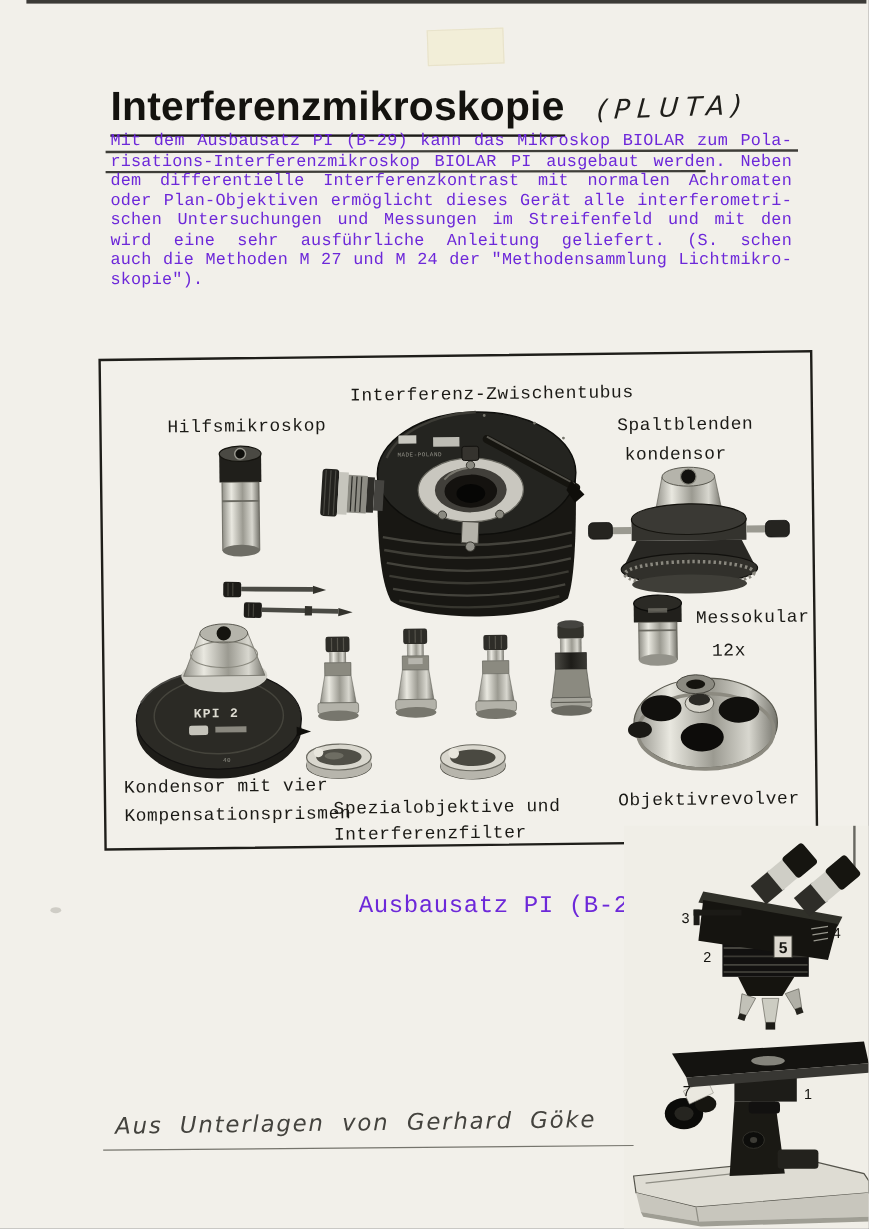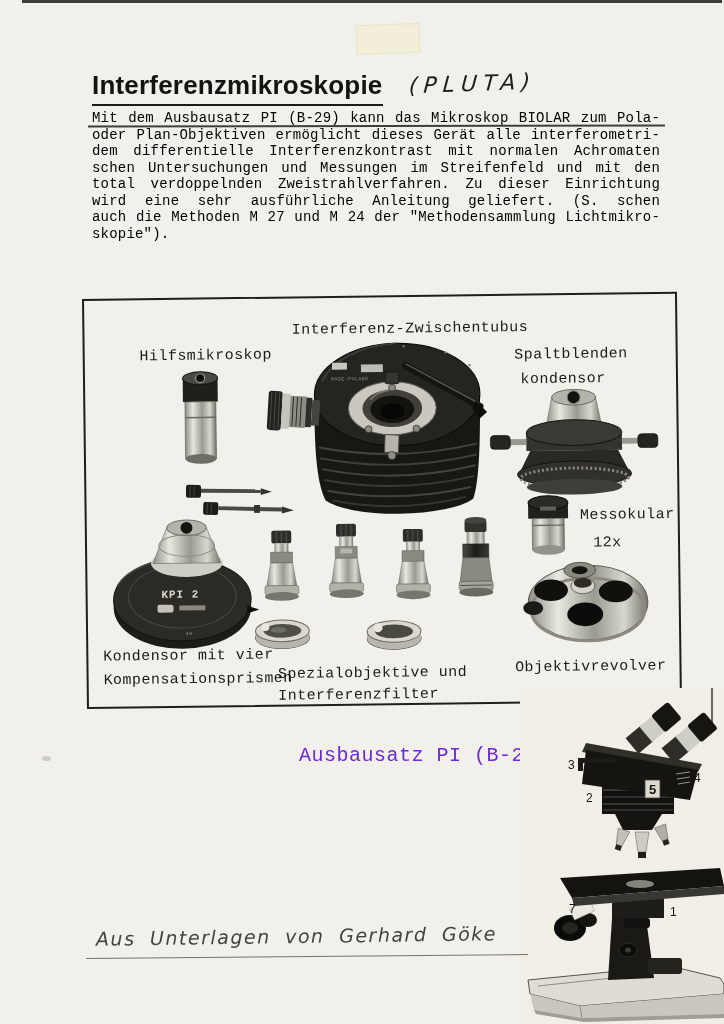--- a/index.html
+++ b/index.html
@@ -4,25 +4,25 @@
 <style>
   html,body{margin:0;padding:0;background:#888;}
   .page{position:relative;width:724px;height:1024px;background:#f2f0ea;overflow:hidden;
         font-family:"Liberation Mono",monospace;color:#1d1c1a;}
   .scan-top-line{position:absolute;left:22px;top:0;width:700px;height:2.5px;background:#1c1b18;opacity:.85;}
   .sticker{position:absolute;left:356px;top:24px;width:62px;height:28px;background:#f3eed6;
            border:1px solid #e7e1c6;opacity:.85;transform:rotate(-2deg);}
   .smudge{position:absolute;left:42px;top:756px;width:9px;height:5px;border-radius:50%;
           background:#b3b1a8;opacity:.55;}
   .title-row{position:absolute;left:92px;top:70px;display:flex;align-items:baseline;}
-  .title-row h1{margin:0;font-family:"Liberation Sans",sans-serif;font-weight:bold;font-size:26px;
+  .title-row h1{margin:0;font-family:"Liberation Sans",sans-serif;font-weight:bold;font-size:34px;
                 letter-spacing:.2px;color:#14130f;border-bottom:2.5px solid #1c1b18;padding-bottom:3px;}
   .title-annot{margin-left:26px;font-family:"DejaVu Sans",sans-serif;font-style:italic;font-size:22px;
                letter-spacing:6px;color:#201f1b;transform:rotate(-2deg) skewX(-6deg);position:relative;top:-3px;}
-  .intro{position:absolute;left:92px;top:110px;width:568px;font-size:14px;letter-spacing:.2px;color:#000000;}
+  .intro{position:absolute;left:92px;top:110px;width:568px;font-size:14px;letter-spacing:.2px;color:#6d28d9;}
   .intro .line{position:relative;height:16.5px;line-height:16.5px;text-align:justify;text-align-last:justify;
                white-space:nowrap;}
   .intro .line.last{text-align-last:left;}
   .intro .u-full::after{content:'';position:absolute;left:-4px;right:-5px;bottom:-0.5px;height:1.6px;
                         background:#3f3e39;transform:rotate(-0.12deg);}
   .intro .u-part::after{content:'';position:absolute;left:-4px;width:88%;bottom:-0.5px;height:1.6px;
                         background:#3f3e39;transform:rotate(-0.1deg);}
   .figure-frame{position:absolute;left:82px;top:299px;width:591px;height:406px;
                 border:2px solid #1f1e1a;transform:rotate(-0.7deg);transform-origin:0 0;}
   .figure-frame svg{display:block;width:100%;height:100%;}
@@ -46,24 +46,24 @@
   <div class="sticker"></div>
   <div class="smudge"></div>
 
   <div class="title-row">
     <h1>Interferenzmikroskopie</h1>
     <span class="title-annot">(PLUTA)</span>
   </div>
 
   <div class="intro">
     <div class="line u-full">Mit dem Ausbausatz PI (B-29) kann das Mikroskop BIOLAR zum Pola-</div>
+    <div class="line u-part">risations-Interferenzmikroskop BIOLAR PI ausgebaut werden. Neben</div>
+    <div class="line">dem differentielle Interferenzkontrast mit normalen Achromaten</div>
     <div class="line">oder Plan-Objektiven ermöglicht dieses Gerät alle interferometri-</div>
-    <div class="line">dem differentielle Interferenzkontrast mit normalen Achromaten</div>
     <div class="line">schen Untersuchungen und Messungen im Streifenfeld und mit den</div>
-    <div class="line">total verdoppelnden Zweistrahlverfahren. Zu dieser Einrichtung</div>
     <div class="line">wird eine sehr ausführliche Anleitung geliefert. (S. schen</div>
     <div class="line">auch die Methoden M 27 und M 24 der "Methodensammlung Lichtmikro-</div>
     <div class="line last">skopie").</div>
   </div>
 
   <div class="figure-frame">
     <svg viewBox="0 0 593 413" preserveAspectRatio="none">
       <defs>
         <linearGradient id="gMetal" x1="0" y1="0" x2="1" y2="0">
           <stop offset="0" stop-color="#8f8e86"></stop>

